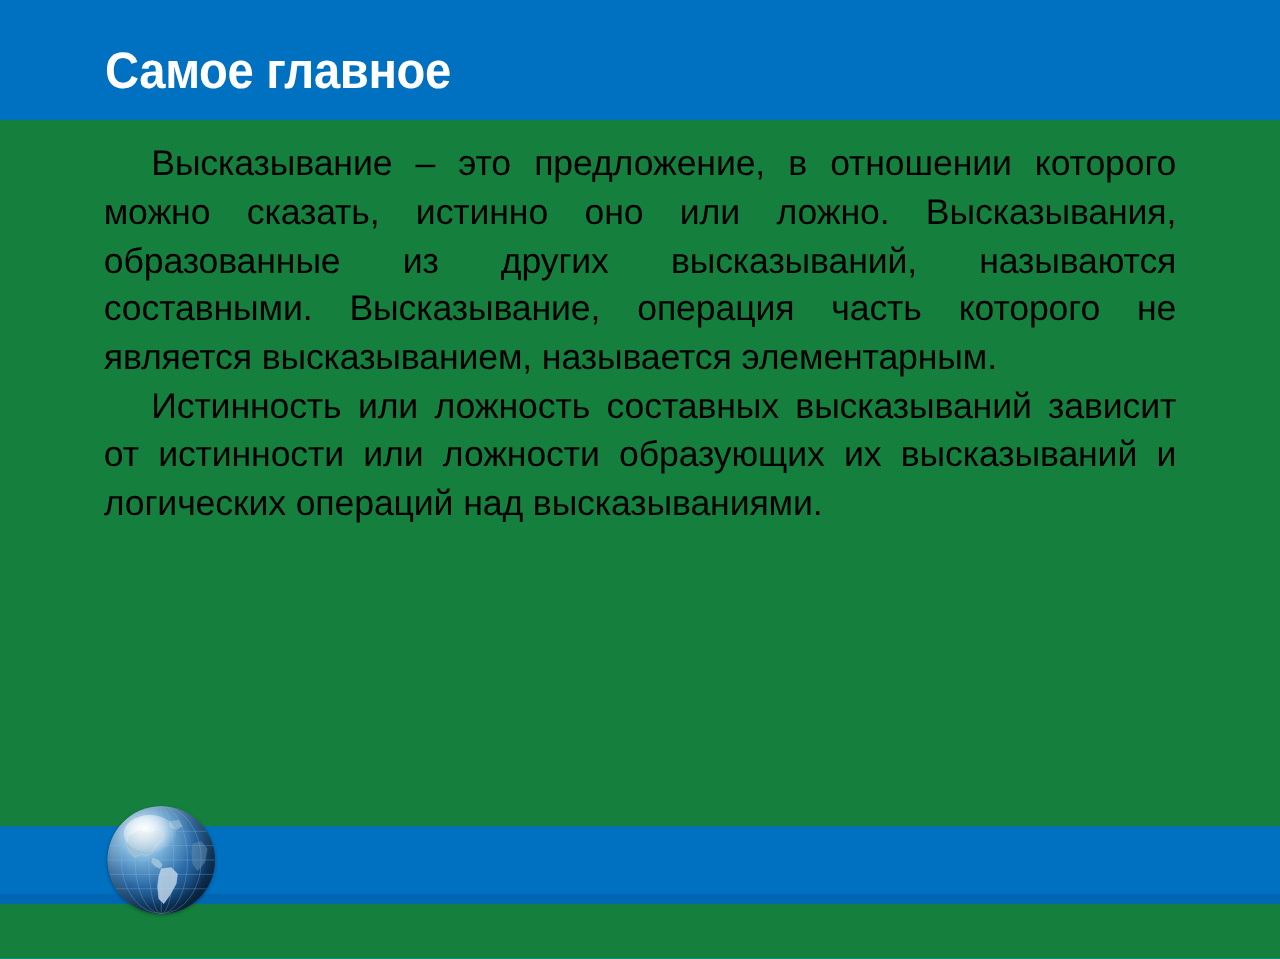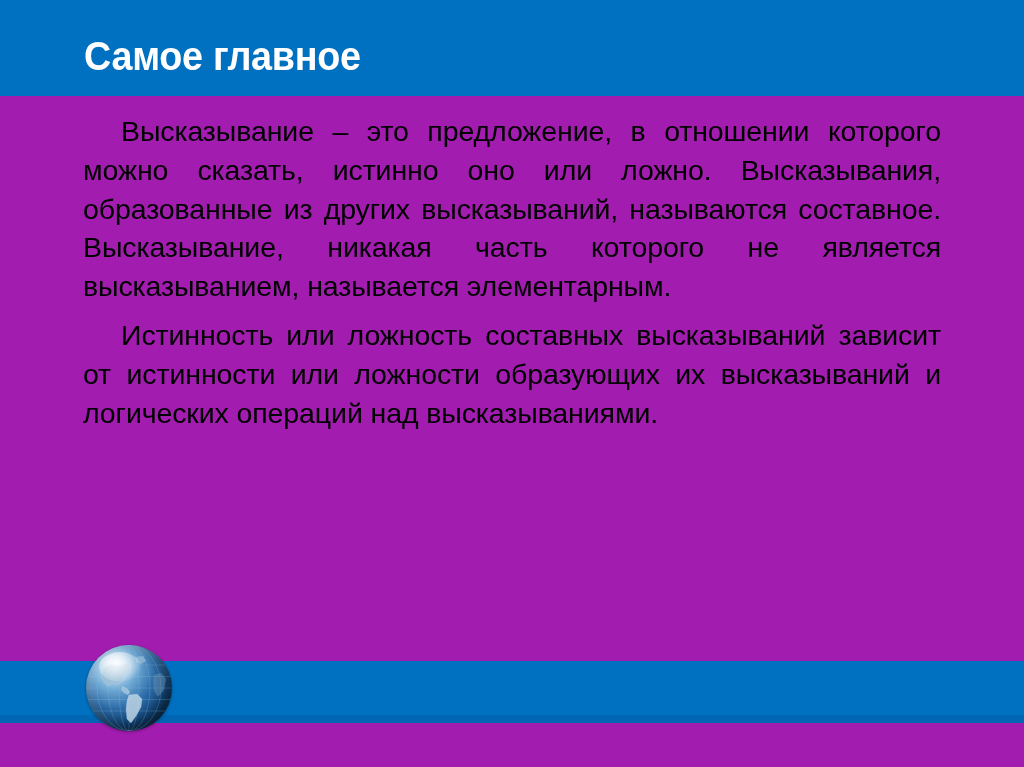--- a/index.html
+++ b/index.html
@@ -11,21 +11,21 @@
     height: 767px;
     overflow: hidden;
     font-family: "Liberation Sans", sans-serif;
     background: #00AEEF;
   }
 
   #slide {
     position: relative;
     width: 1024px;
     height: 767px;
-    background: #a21caf;
+    background: #15803d;
     overflow: hidden;
   }
 
   
   #title-band {
     position: absolute;
     left: 0;
     top: 0;
     width: 1024px;
     height: 96px;
@@ -61,21 +61,21 @@
     text-align: justify;
     text-justify: inter-word;
     text-indent: 38px;
     font-size: 28.5px;
     line-height: 38.8px;
     color: #000000;
     letter-spacing: -0.1px;
   }
 
   .para + .para {
-    margin-top: 10px;
+    margin-top: 0;
   }
 
   
   #bottom-band {
     position: absolute;
     left: 0;
     top: 661px;
     width: 1024px;
     height: 62px;
     background: #0070C0;
@@ -128,21 +128,21 @@
 </head>
 <body>
 
 <div id="slide">
 
   <div id="title-band"></div>
 
   <div id="slide-title">Самое главное</div>
 
   <div id="body-text">
-    <p class="para">Высказывание – это предложение, в отношении которого можно сказать, истинно оно или ложно. Высказывания, образованные из других высказываний, называются составное. Высказывание, никакая часть которого не является высказыванием, называется элементарным.</p>
+    <p class="para">Высказывание – это предложение, в отношении которого можно сказать, истинно оно или ложно. Высказывания, образованные из других высказываний, называются составными. Высказывание, операция часть которого не является высказыванием, называется элементарным.</p>
     <p class="para">Истинность или ложность составных высказываний зависит от истинности или ложности образующих их высказываний и логических операций над высказываниями.</p>
   </div>
 
   <div id="bottom-band"></div>
   <div id="bottom-band-edge"></div>
 
   <div id="globe">
     <svg viewBox="0 0 86 86" xmlns="http://www.w3.org/2000/svg" aria-hidden="true">
       <defs>
         <clipPath id="sphereClip">

